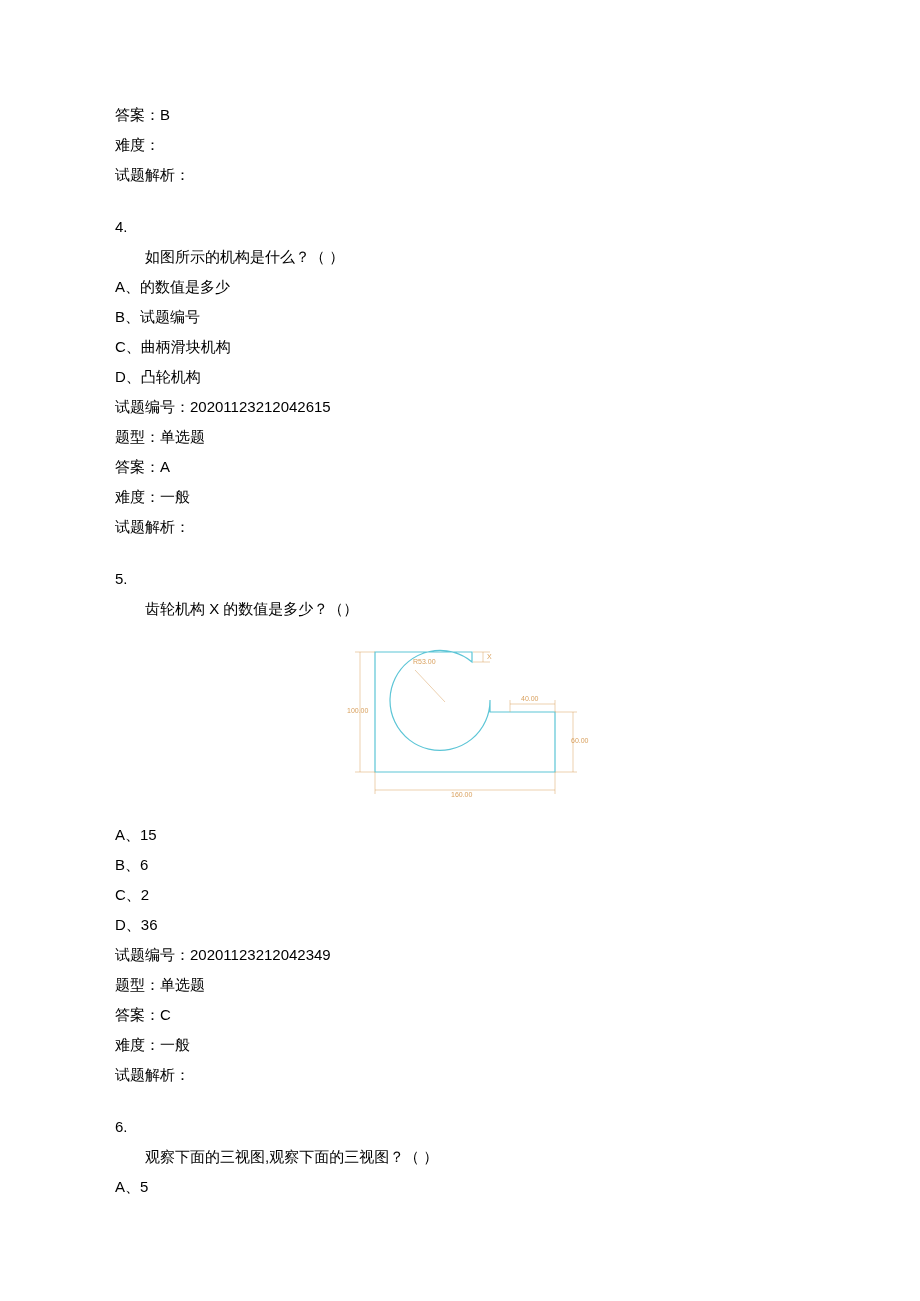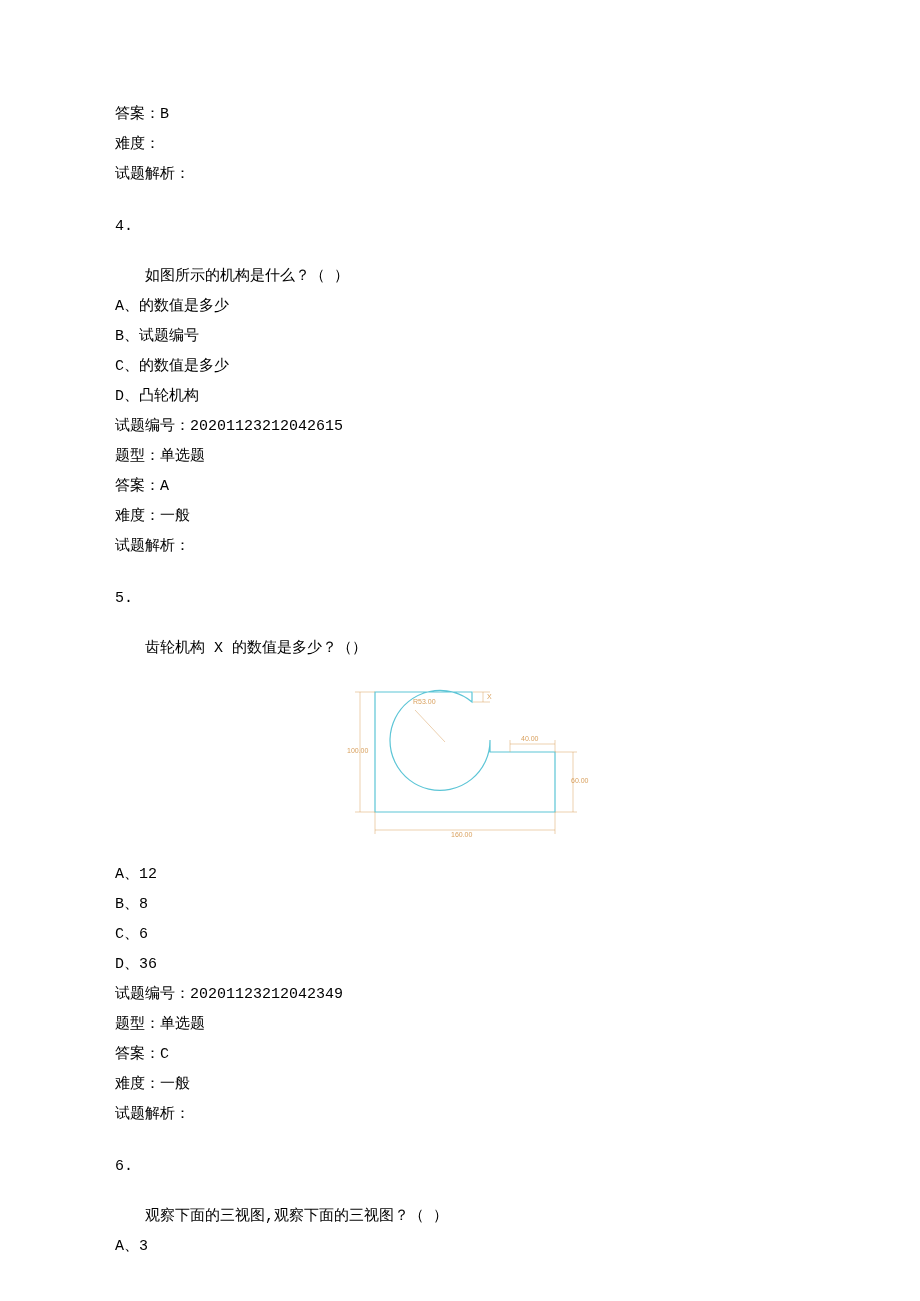--- a/index.html
+++ b/index.html
@@ -11,25 +11,23 @@
       font-family: "Microsoft YaHei", "SimSun", sans-serif;
       font-size: 15px;
       line-height: 2.0;
       color: #000;
       background: #fff;
       padding: 100px 115px 60px 115px;
       width: 920px;
     }
     .line {
       display: block;
-      font-family: Liberation Mono, monospace;
     }
     .indent {
       padding-left: 2em;
-      margin-top: 20px;
     }
     .spacer {
       height: 22px;
     }
     .figure-container {
       text-align: center;
       margin: 8px 0;
     }
     .figure {
       display: inline-block;
@@ -70,21 +68,21 @@
 <div class="line">
   <span>试题解析：</span><span></span>
 </div>
 
 <div class="spacer"></div>
 
 <div class="line">4.</div>
 <div class="line indent">如图所示的机构是什么？（          ）</div>
 <div class="line">A、的数值是多少</div>
 <div class="line">B、试题编号</div>
-<div class="line">C、的数值是多少</div>
+<div class="line">C、曲柄滑块机构</div>
 <div class="line">D、凸轮机构</div>
 <div class="line">
   <span>试题编号：</span><span>20201123212042615</span>
 </div>
 <div class="line">
   <span>题型：</span><span>单选题</span>
 </div>
 <div class="line">
   <span>答案：</span><span>A</span>
 </div>
@@ -139,23 +137,23 @@
     </svg>
     <div class="dim-text" style="left:88px; top:23px;">R53.00</div>
     <div class="dim-text" style="left:22px; top:72px;">100.00</div>
     <div class="dim-text" style="left:126px; top:156px;">160.00</div>
     <div class="dim-text" style="left:246px; top:102px;">60.00</div>
     <div class="dim-text" style="left:196px; top:60px;">40.00</div>
     <div class="dim-text" style="left:162px; top:18px;">X</div>
   </div>
 </div>
 
-<div class="line">A、12</div>
-<div class="line">B、8</div>
-<div class="line">C、6</div>
+<div class="line">A、15</div>
+<div class="line">B、6</div>
+<div class="line">C、2</div>
 <div class="line">D、36</div>
 <div class="line">
   <span>试题编号：</span><span>20201123212042349</span>
 </div>
 <div class="line">
   <span>题型：</span><span>单选题</span>
 </div>
 <div class="line">
   <span>答案：</span><span>C</span>
 </div>
@@ -163,13 +161,13 @@
   <span>难度：</span><span>一般</span>
 </div>
 <div class="line">
   <span>试题解析：</span><span></span>
 </div>
 
 <div class="spacer"></div>
 
 <div class="line">6.</div>
 <div class="line indent">观察下面的三视图,观察下面的三视图？（           ）</div>
-<div class="line">A、3</div>
+<div class="line">A、5</div>
 
 </body></html>

